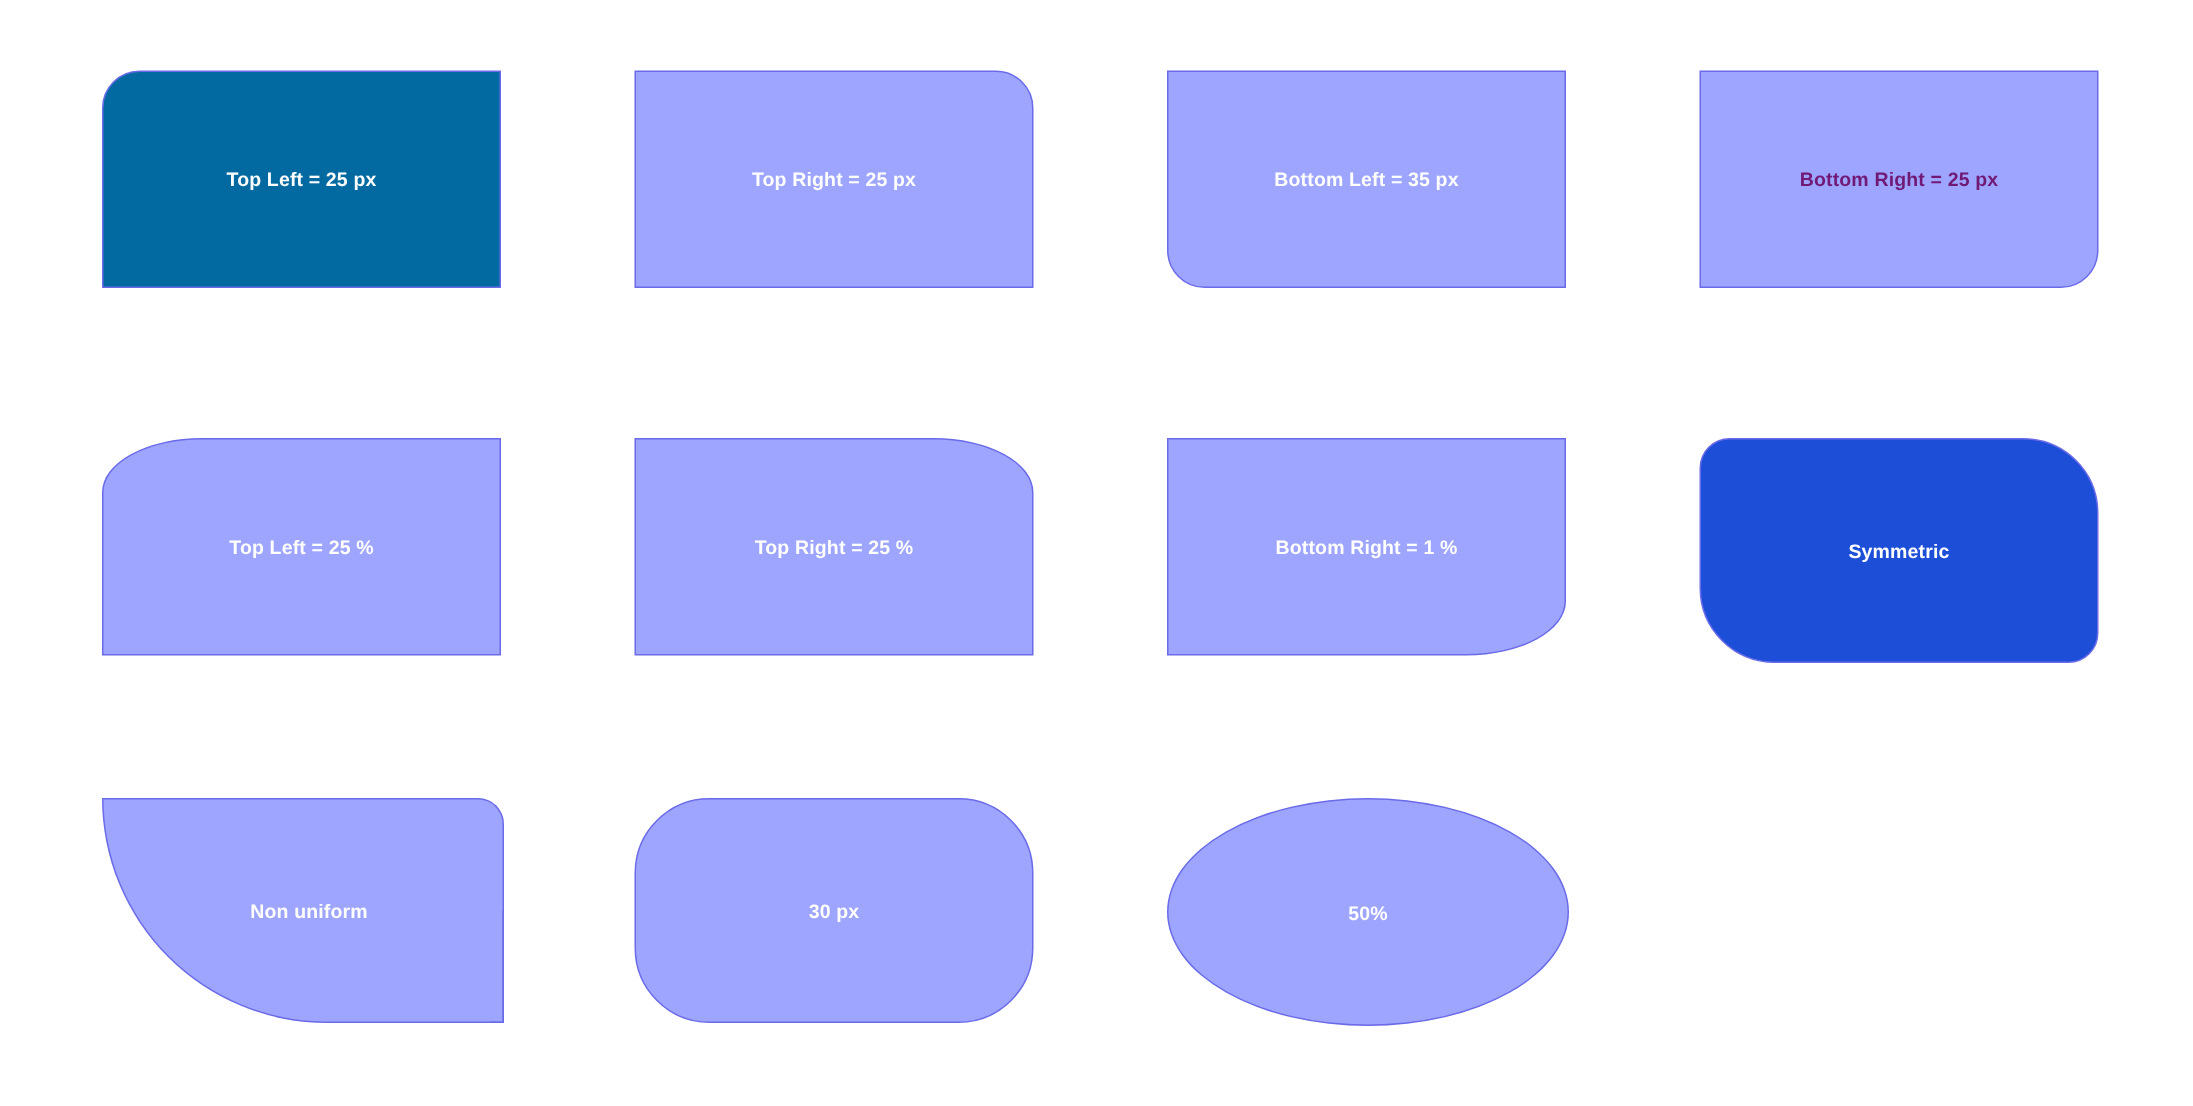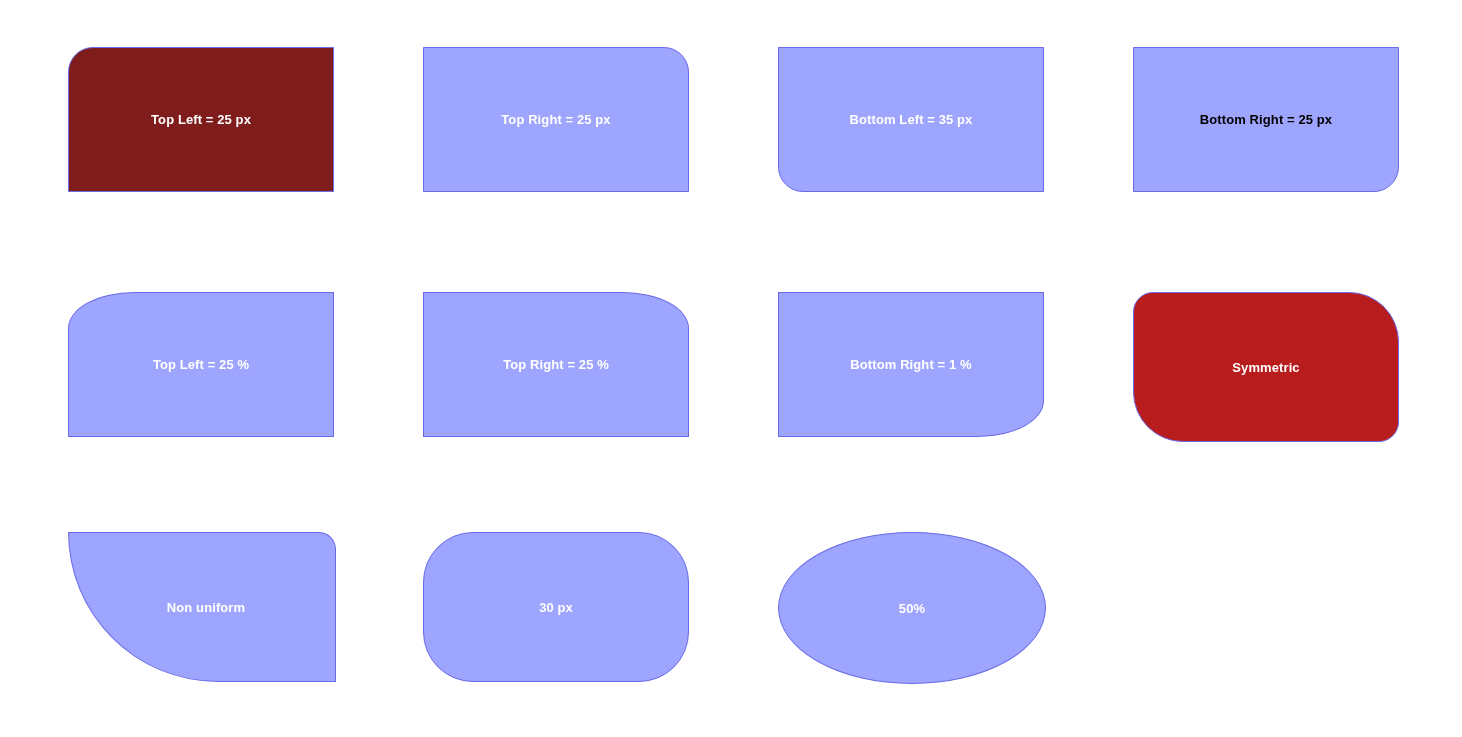--- a/index.html
+++ b/index.html
@@ -103,39 +103,39 @@
   .r3c2 .shape-label { transform: translate(4px, 0); }
 </style>
 </head>
 <body style="background: rgb(255, 255, 255);">
 
 <div id="stage">
 
   <div class="shape-grid">
 
     <div class="shape-cell row-px">
-      <div class="shape r1c1" style="border-radius: 25px 0px 0px; background: #7f1d1d; border-color: rgb(107, 107, 232); color: rgb(255, 255, 255); text-align: right;">
+      <div class="shape r1c1" style="border-radius: 25px 0px 0px; background: #0369a1; border-color: rgb(107, 107, 232); color: rgb(255, 255, 255); text-align: right;">
         <span class="shape-label">Top Left = 25 px</span>
       </div>
     </div>
 
     <div class="shape-cell row-px">
       <div class="shape r1c2" style="border-radius: 0px 25px 0px 0px; background: rgb(157, 165, 255); border-color: rgb(107, 107, 232); color: rgb(255, 255, 255);">
         <span class="shape-label">Top Right = 25 px</span>
       </div>
     </div>
 
     <div class="shape-cell row-px">
       <div class="shape r1c3" style="border-radius: 0px 0px 0px 25px; background: rgb(157, 165, 255); border-color: rgb(107, 107, 232); color: rgb(255, 255, 255);">
         <span class="shape-label">Bottom Left = 35 px</span>
       </div>
     </div>
 
     <div class="shape-cell row-px">
-      <div class="shape r1c4" style="border-radius: 0px 0px 25px; background: rgb(157, 165, 255); border-color: rgb(107, 107, 232); color: #000000;">
+      <div class="shape r1c4" style="border-radius: 0px 0px 25px; background: rgb(157, 165, 255); border-color: rgb(107, 107, 232); color: #701a75;">
         <span class="shape-label">Bottom Right = 25 px</span>
       </div>
     </div>
 
     <div class="shape-cell row-pct">
       <div class="shape r2c1" style="border-radius: 25% 0px 0px; background: rgb(157, 165, 255); border-color: rgb(107, 107, 232); color: rgb(255, 255, 255);">
         <span class="shape-label">Top Left = 25 %</span>
       </div>
     </div>
 
@@ -146,21 +146,21 @@
     </div>
 
 
     <div class="shape-cell row-pct">
       <div class="shape r2c4" style="border-radius: 0px 0px 25%; background: rgb(157, 165, 255); border-color: rgb(107, 107, 232); color: rgb(255, 255, 255);">
         <span class="shape-label">Bottom Right = 1 %</span>
       </div>
     </div>
 
     <div class="shape-cell row-special">
-      <div class="shape r3c1" style="border-radius: 20px 50px; background: #b91c1c; border-color: rgb(107, 107, 232); color: rgb(255, 255, 255); justify-content: center;">
+      <div class="shape r3c1" style="border-radius: 20px 50px; background: #1d4ed8; border-color: rgb(107, 107, 232); color: rgb(255, 255, 255); justify-content: center;">
         <span class="shape-label">Symmetric</span>
       </div>
     </div>
 
     <div class="shape-cell row-special r3c2-wrap">
       <div class="shape r3c2" style="border-radius: 0px 30px 0px 260px; background: rgb(157, 165, 255); border-color: rgb(107, 107, 232); color: rgb(255, 255, 255);">
         <span class="shape-label">Non uniform</span>
       </div>
     </div>
 

